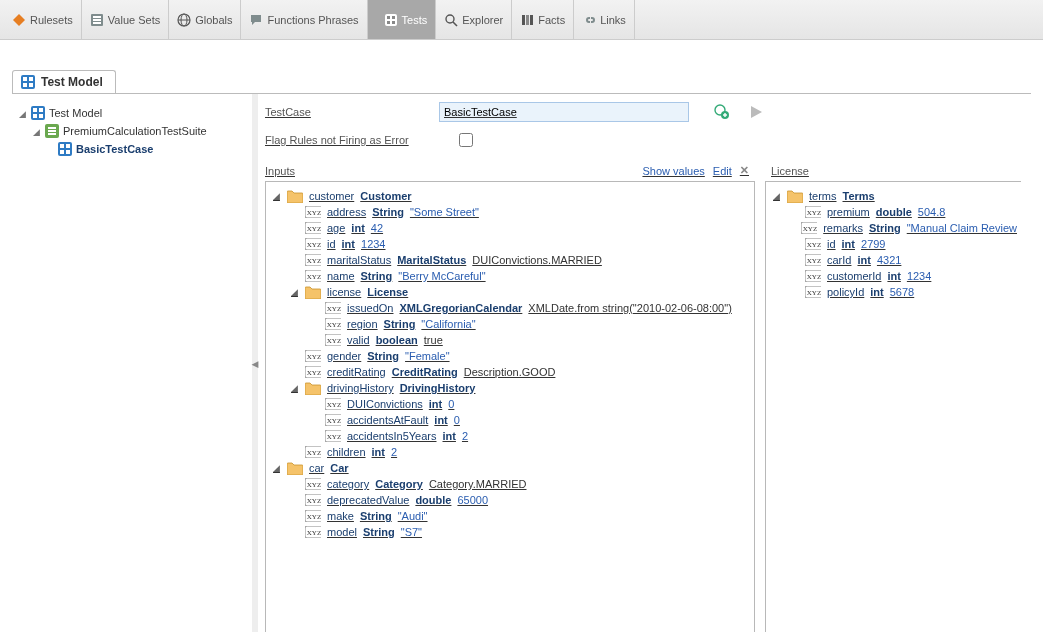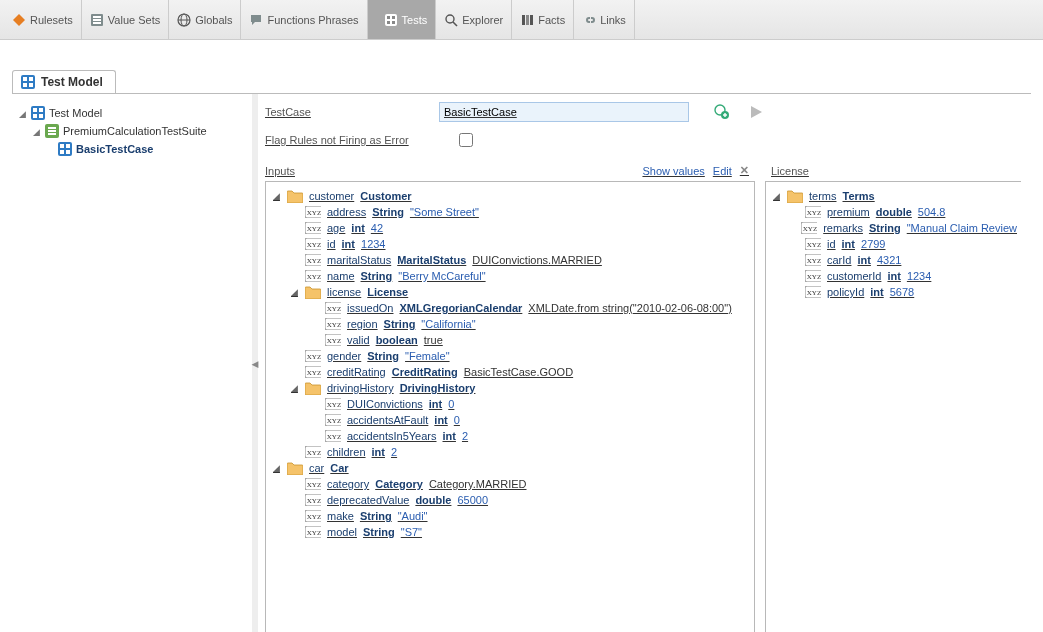--- a/index.html
+++ b/index.html
@@ -476,21 +476,21 @@
           <div class="prow d1">
             <span class="caret"></span>
             <span class="xyz">
               <svg width="18" height="12">
                 <rect x="0" y="0" width="18" height="12" rx="2" fill="#fff" stroke="#888"></rect>
                 <text x="9" y="9" text-anchor="middle" font-size="7" fill="#333" font-family="Tahoma">XYZ</text>
               </svg>
             </span>
             <span class="name">creditRating</span>
             <span class="type">CreditRating</span>
-            <span class="lit">BasicTestCase.GOOD</span>
+            <span class="lit">Description.GOOD</span>
           </div>
           <div class="prow d1">
             <span class="caret">◢</span>
             <span class="folder">
               <svg width="16" height="13">
                 <path d="M0 2a1 1 0 011-1h4l2 2h8a1 1 0 011 1v8a1 1 0 01-1 1H1a1 1 0 01-1-1z" fill="#f5c36a" stroke="#c9922c" stroke-width="0.8"></path>
               </svg>
             </span>
             <span class="name">drivingHistory</span>
             <span class="type">DrivingHistory</span>

